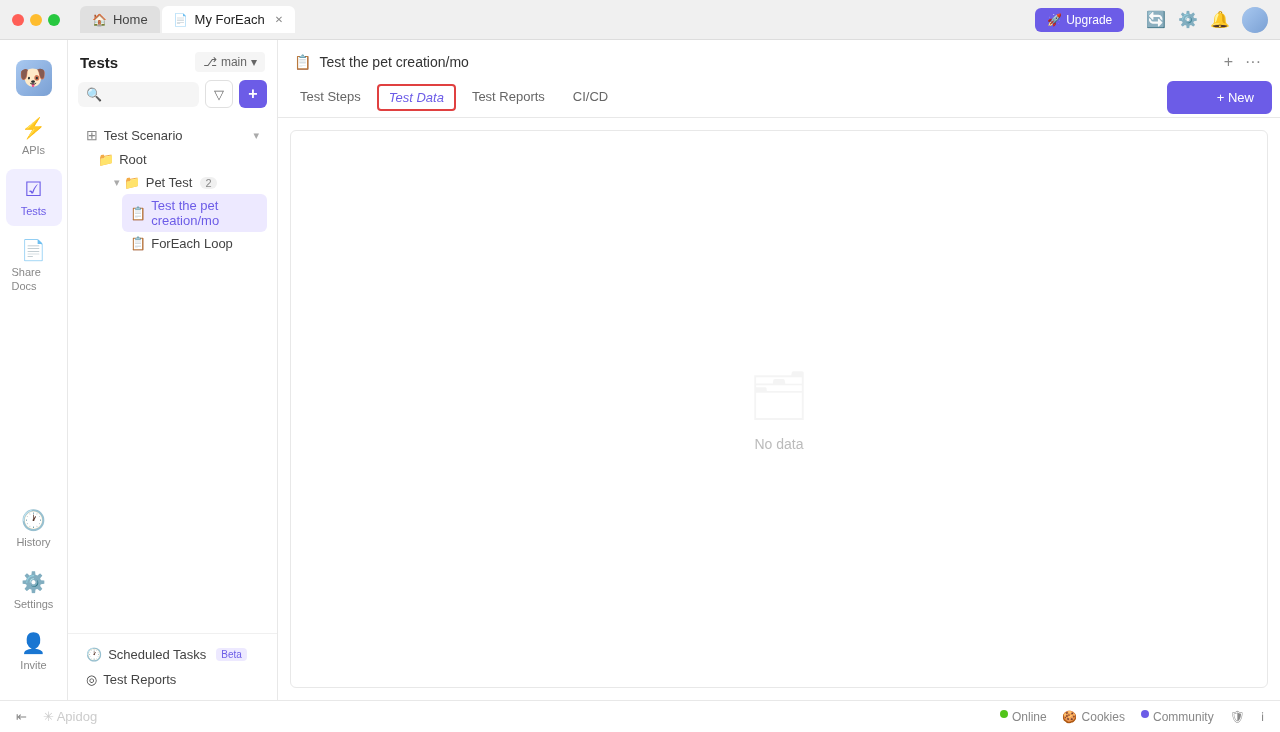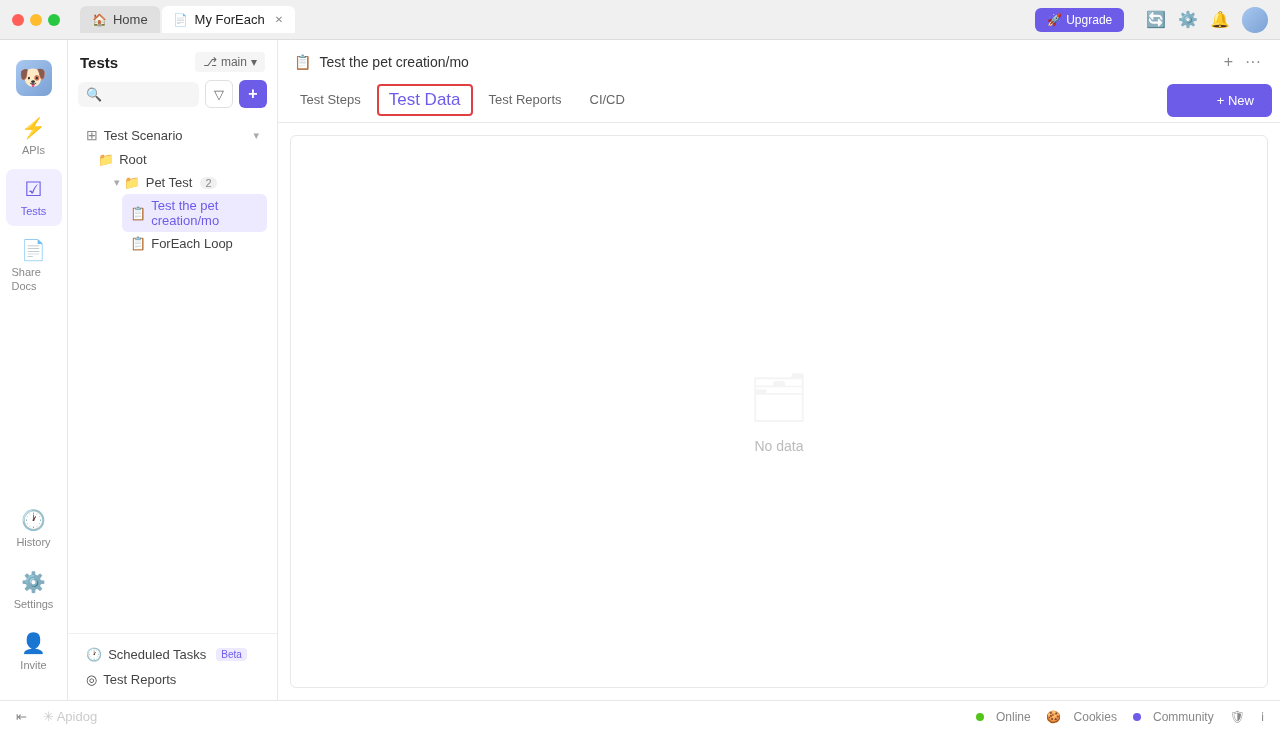--- a/index.html
+++ b/index.html
@@ -68,21 +68,21 @@
     .content-tab { padding: 10px 14px; font-size: 13px; color: #666; cursor: pointer; border-bottom: 2px solid transparent; }
     .new-btn { margin-left: auto; background: #6c5ce7; color: white; border: none; border-radius: 6px; padding: 7px 16px; font-size: 13px; cursor: pointer; display: flex; align-items: center; gap: 5px; }
 
     .table-header { display: grid; grid-template-columns: 1fr 1fr 1fr 1fr; padding: 10px 16px; border-bottom: 1px solid #f0f0f0; font-size: 12px; color: #aaa; font-weight: 500; }
     .table-body { flex: 1; display: flex; align-items: center; justify-content: center; flex-direction: column; gap: 12px; color: #ccc; }
 
     
     .footer { height: 32px; background: #fff; border-top: 1px solid #e8e8e8; display: flex; align-items: center; padding: 0 16px; gap: 16px; font-size: 12px; color: #888; }
     .footer-logo { font-size: 13px; color: #ccc; }
     .footer-right { margin-left: auto; display: flex; align-items: center; gap: 16px; }
-    .footer-item { display: flex; align-items: center; gap: 12px; cursor: pointer; }
+    .footer-item { display: flex; gap: 4px; cursor: pointer; }
     .footer-dot { width: 8px; height: 8px; border-radius: 50%; background: #52c41a; display: inline-block; }
     .footer-dot-blue { width: 8px; height: 8px; border-radius: 50%; background: #6c5ce7; display: inline-block; }
     .collapse-btn { color: #888; cursor: pointer; font-size: 13px; }
   </style>
 </head>
 <body>
 
 <div class="titlebar">
   <div class="traffic-lights">
     <div class="traffic-light tl-red"></div>
@@ -231,21 +231,21 @@
         <button class="icon-btn">+</button>
         <button class="icon-btn">···</button>
       </div>
     </div>
 
     <div style="display:flex;align-items:center;padding:0 8px;border-bottom:1px solid #e8e8e8;margin-top:4px;">
       <div class="content-tab">
         <span>Test Steps</span>
       </div>
       <div style="padding: 6px 2px;">
-        <div style="border:2px solid #e04040;border-radius:4px;padding:4px 10px;cursor:pointer;font-size:17px;color:#6c5ce7;">
+        <div style="border:2px solid #e04040;border-radius:4px;padding:4px 10px;cursor:pointer;font-size:13px;color:#6c5ce7;font-style:italic;">
           <span>Test Data</span>
         </div>
       </div>
       <div class="content-tab">
         <span>Test Reports</span>
       </div>
       <div class="content-tab">
         <span>CI/CD</span>
       </div>
       <div style="margin-left:auto;">

